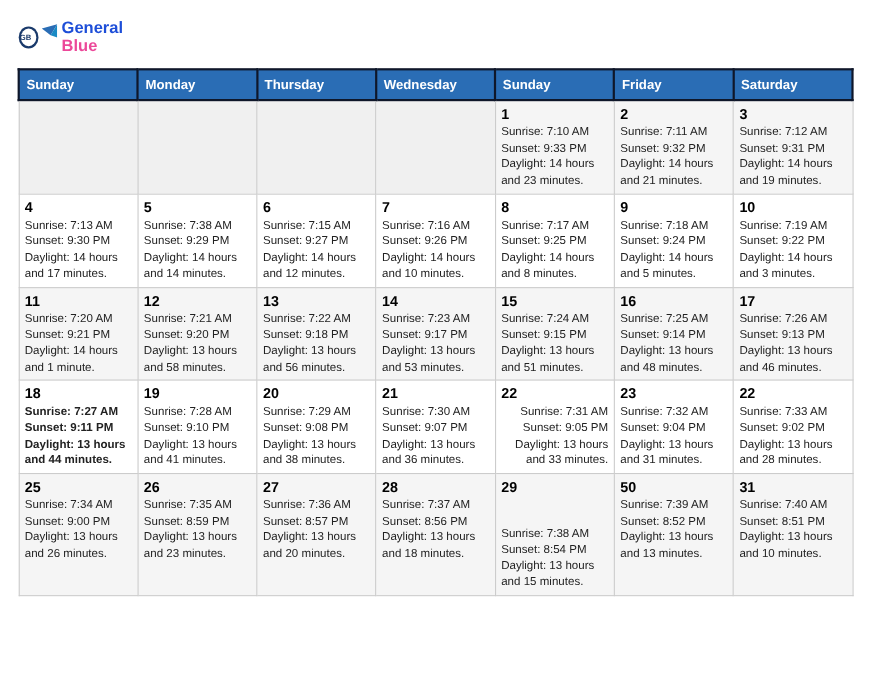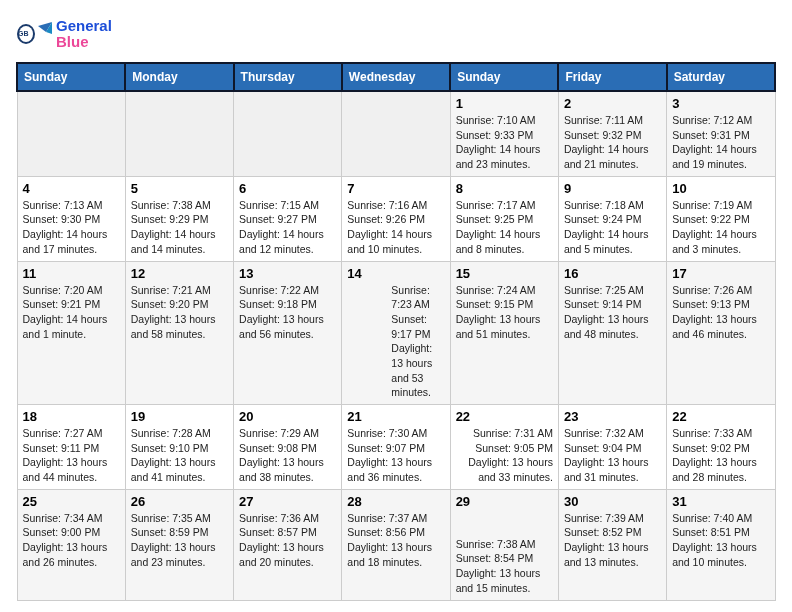--- a/index.html
+++ b/index.html
@@ -211,21 +211,21 @@
         </td>
         <td>
           <span class="day-num">13</span>
           <div class="day-info" style="white-space: pre-line;">Sunrise: 7:22 AM
 Sunset: 9:18 PM
 Daylight: 13 hours
 and 56 minutes.</div>
         </td>
         <td>
           <span class="day-num">14</span>
-          <div class="day-info" style="white-space: pre-line; margin-left: 44px;">Sunrise: 7:23 AM
+          <div class="day-info" style="white-space: pre-line;">Sunrise: 7:23 AM
 Sunset: 9:17 PM
 Daylight: 13 hours
 and 53 minutes.</div>
         </td>
         <td>
           <span class="day-num">15</span>
           <div class="day-info" style="white-space: pre-line;">Sunrise: 7:24 AM
 Sunset: 9:15 PM
 Daylight: 13 hours
 and 51 minutes.</div>
@@ -241,21 +241,21 @@
           <span class="day-num">17</span>
           <div class="day-info" style="white-space: pre-line;">Sunrise: 7:26 AM
 Sunset: 9:13 PM
 Daylight: 13 hours
 and 46 minutes.</div>
         </td>
       </tr>
       <tr>
         <td>
           <span class="day-num">18</span>
-          <div class="day-info" style="white-space: pre-line;">Sunrise: 7:27 AM
+          <div class="day-info" style="white-space: pre-line; font-weight: bold;">Sunrise: 7:27 AM
 Sunset: 9:11 PM
 Daylight: 13 hours
 and 44 minutes.</div>
         </td>
         <td>
           <span class="day-num">19</span>
           <div class="day-info" style="white-space: pre-line;">Sunrise: 7:28 AM
 Sunset: 9:10 PM
 Daylight: 13 hours
 and 41 minutes.</div>
@@ -326,21 +326,21 @@
 and 18 minutes.</div>
         </td>
         <td>
           <span class="day-num">29</span>
           <div class="day-info" style="white-space: pre-line; margin-top: 28px;">Sunrise: 7:38 AM
 Sunset: 8:54 PM
 Daylight: 13 hours
 and 15 minutes.</div>
         </td>
         <td>
-          <span class="day-num">30</span>
+          <span class="day-num">50</span>
           <div class="day-info" style="white-space: pre-line;">Sunrise: 7:39 AM
 Sunset: 8:52 PM
 Daylight: 13 hours
 and 13 minutes.</div>
         </td>
         <td>
           <span class="day-num">31</span>
           <div class="day-info" style="white-space: pre-line;">Sunrise: 7:40 AM
 Sunset: 8:51 PM
 Daylight: 13 hours

